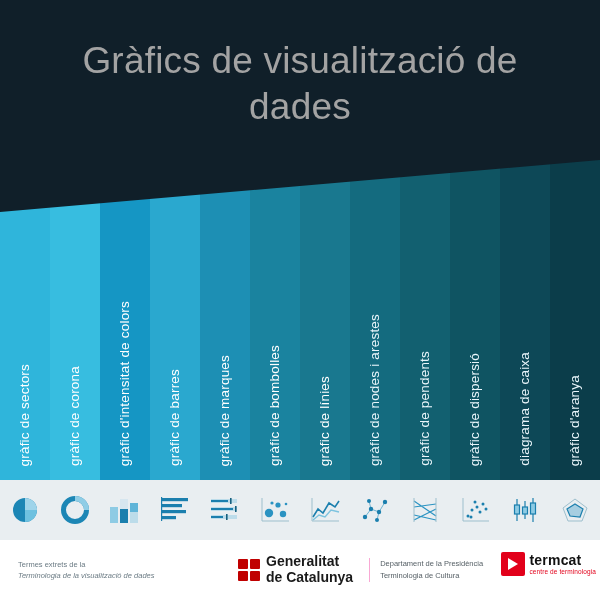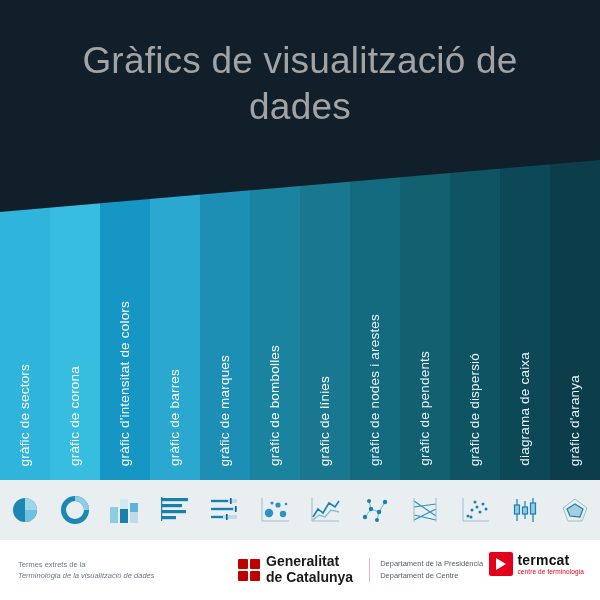--- a/index.html
+++ b/index.html
@@ -127,21 +127,21 @@
     margin-left: 10px;
     padding-left: 10px;
     border-left: 1px solid #f9a8d4;
     color: #555f65;
     font-size: 7.5px;
     line-height: 1.55;
     white-space: nowrap;
   }
   .termcat {
     position: absolute;
-    right: 16px; top: 12px;
+    right: 4px; top: 12px;
     display: flex;
     align-items: center;
     gap: 4px;
   }
   .tm-mark {
     position: relative;
     width: 24px; height: 24px;
     background: #e2001a;
     border-radius: 2px;
   }
@@ -351,21 +351,21 @@
           <i></i>
           <i></i>
           <i></i>
       </div>
       <div class="gen-text">
         <div>Generalitat</div>
         <div>de Catalunya</div>
       </div>
       <div class="dept">
         <div>Departament de la Presidència</div>
-        <div>Departament de Centre</div>
+        <div>Terminologia de Cultura</div>
       </div>
     </div>
 
     <div class="termcat">
       <div class="tm-mark"></div>
       <div class="tm-text">
         <div class="tm-name">termcat</div>
         <div class="tm-sub">centre de terminologia</div>
       </div>
     </div>

